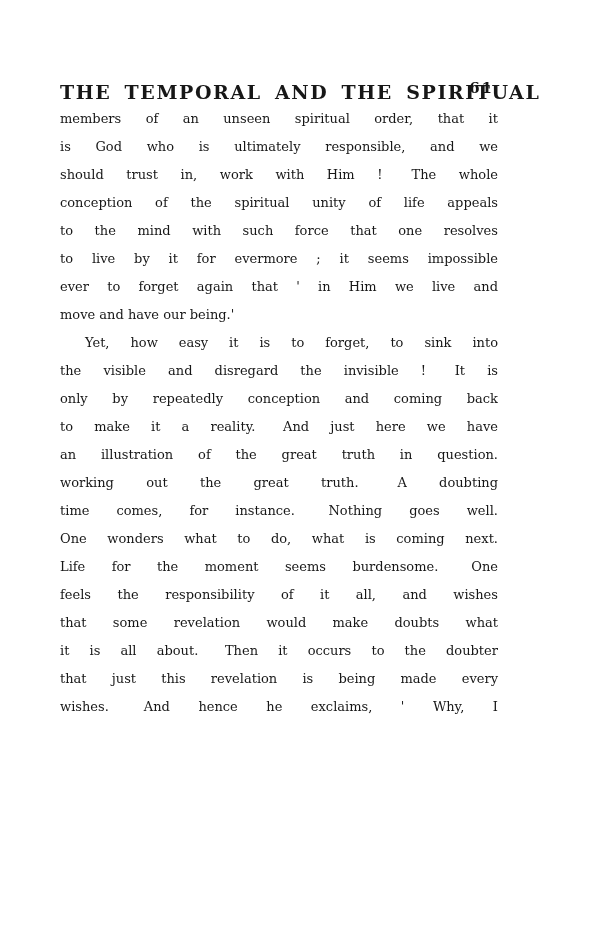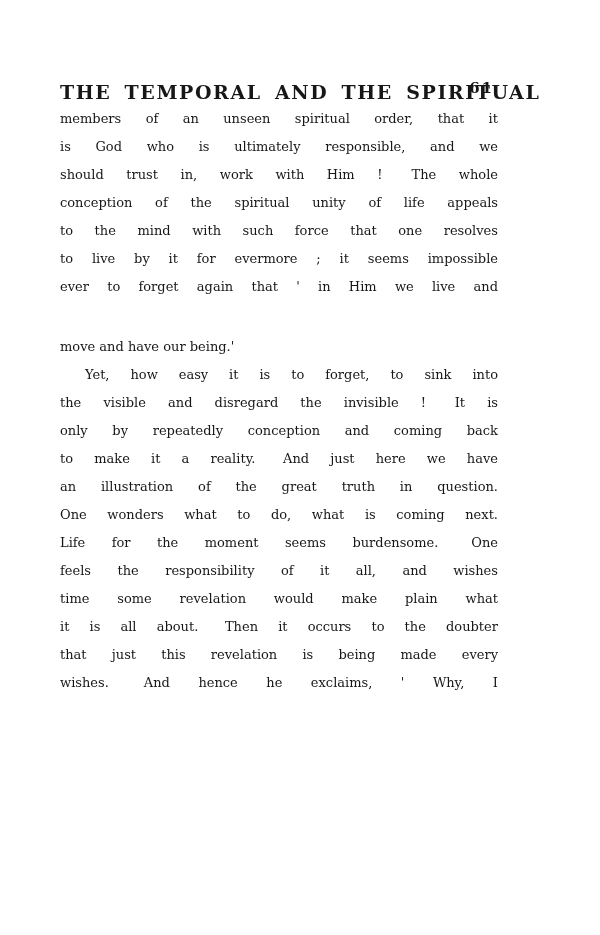--- a/index.html
+++ b/index.html
@@ -54,21 +54,20 @@
     line-height: 28px;
     white-space: nowrap;
     text-align: justify;
     text-align-last: justify;
   }
   .line.indent {
     text-indent: 25px;
   }
   .line.endp {
     text-align-last: left;
-    margin-top: 32px;
   }
 </style>
 </head>
 <body>
 
 <div class="page">
 
   <div class="running-head">
     <span class="head-title">THE TEMPORAL AND THE SPIRITUAL</span>
     <span class="page-num">61</span>
@@ -81,22 +80,24 @@
     <div class="line">conception of the spiritual unity of life appeals</div>
     <div class="line">to the mind with such force that one resolves</div>
     <div class="line">to live by it for evermore ; it seems impossible</div>
     <div class="line">ever to forget again that ' in Him we live and</div>
     <div class="line endp">move and have our being.'</div>
     <div class="line indent">Yet, how easy it is to forget, to sink into</div>
     <div class="line">the visible and disregard the invisible !  It is</div>
     <div class="line">only by repeatedly conception and coming back</div>
     <div class="line">to make it a reality.  And just here we have</div>
     <div class="line">an illustration of the great truth in question.</div>
+    <div class="line">working out the great truth.  A doubting</div>
+    <div class="line">time comes, for instance.  Nothing goes well.</div>
     <div class="line">One wonders what to do, what is coming next.</div>
     <div class="line">Life for the moment seems burdensome.  One</div>
     <div class="line">feels the responsibility of it all, and wishes</div>
-    <div class="line">time some revelation would make plain what</div>
+    <div class="line">that some revelation would make doubts what</div>
     <div class="line">it is all about.  Then it occurs to the doubter</div>
     <div class="line">that just this revelation is being made every</div>
     <div class="line">wishes.  And hence he exclaims, ' Why, I</div>
   </div>
 
 </div>
 
 </body></html>

